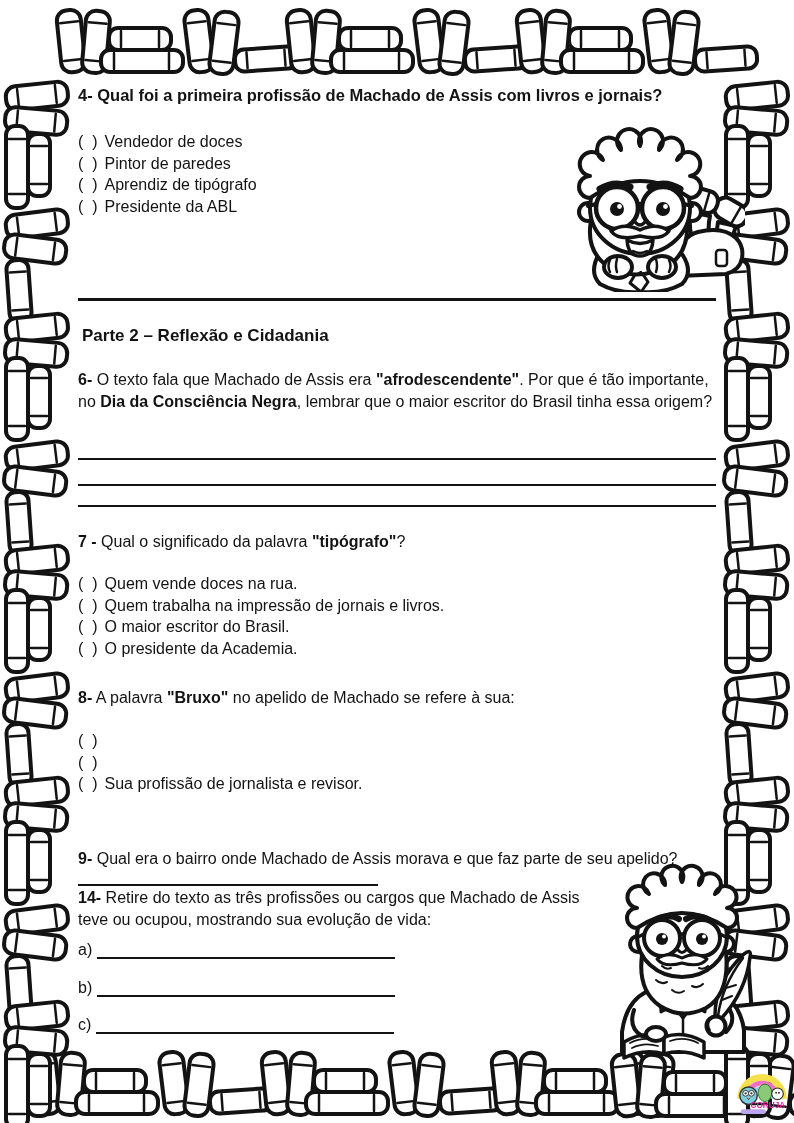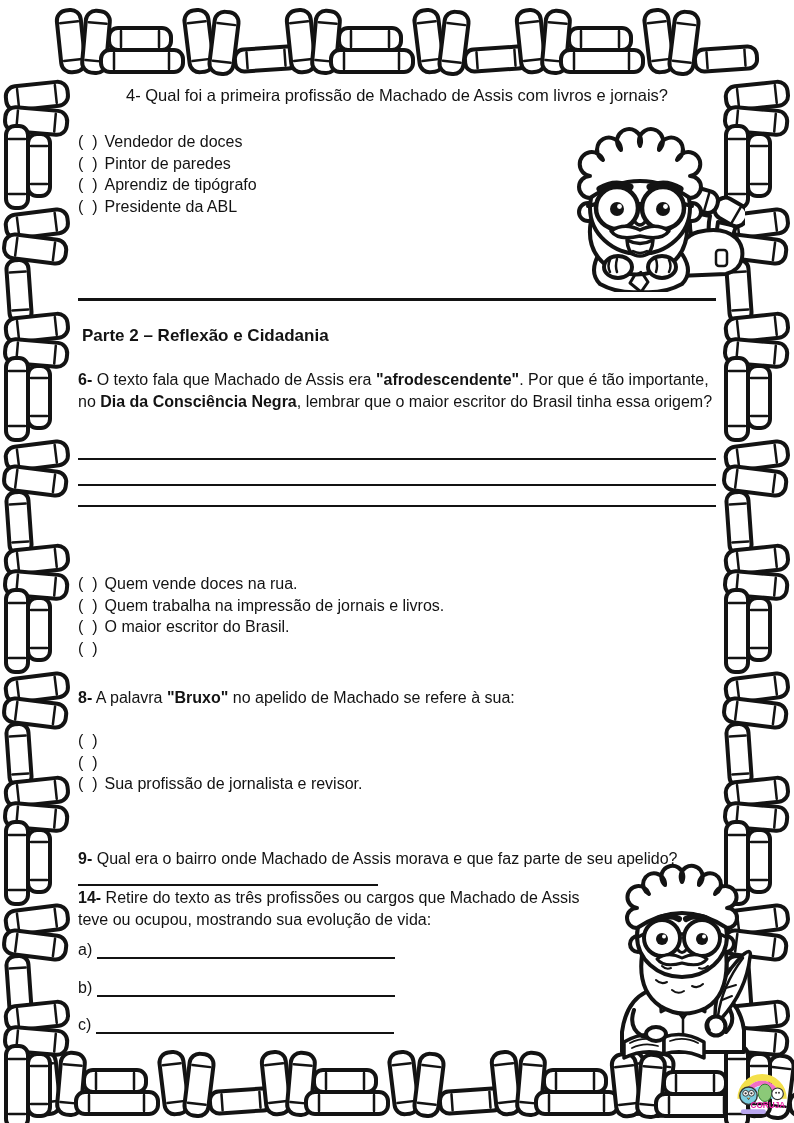--- a/index.html
+++ b/index.html
@@ -1,21 +1,21 @@
 <!DOCTYPE html>
 <html><head>
 <meta charset="utf-8">
 <style>
   html,body{margin:0;padding:0;background:#e8e8e8;}
   .page{position:relative;width:794px;height:1123px;background:#ffffff;overflow:hidden;
         font-family:"Liberation Sans",sans-serif;color:#131313;margin:0 auto;}
   .abs{position:absolute;}
   .b{font-weight:bold;}
   p{margin:0;}
-  .qtitle{font-size:16.5px;font-weight:normal;line-height:23px;margin-left:48px;}
+  .qtitle{font-size:16.5px;font-weight:bold;line-height:23px;}
   .qpara{font-size:16px;line-height:22px;}
   .opt{display:flex;line-height:21.6px;font-size:16px;}
   .opt-marker{white-space:pre;margin-right:7px;}
   .rule{border-bottom:2.6px solid #131313;}
   .rule-thick{border-bottom:3px solid #131313;}
   .inline-line{display:inline-block;width:300px;height:13px;border-bottom:2.6px solid #131313;}
   .abc-row{position:absolute;display:flex;align-items:flex-end;font-size:16px;}
   .abc-line{display:inline-block;width:298px;height:16px;margin-left:5px;border-bottom:2.6px solid #131313;}
   .section-h{font-size:17px;font-weight:bold;}
   svg .ink{fill:#ffffff;stroke:#131313;stroke-width:4;stroke-linecap:round;stroke-linejoin:round;}
@@ -156,35 +156,39 @@
 
   <p class="abs section-h" style="left:82px;top:326px;">Parte 2 – Reflexão e Cidadania</p>
 
   <p class="abs qpara" style="left:78px;top:369px;width:640px;">
     <span class="b">6-</span><span> O texto fala que Machado de Assis era </span><span class="b">"afrodescendente"</span><span>. Por que é tão importante, no </span><span class="b">Dia da Consciência Negra</span><span>, lembrar que o maior escritor do Brasil tinha essa origem?</span>
   </p>
   <div class="abs rule" style="left:78px;top:442px;width:638px;height:16px;"></div>
   <div class="abs rule" style="left:78px;top:468px;width:638px;height:16px;"></div>
   <div class="abs rule" style="left:78px;top:489px;width:638px;height:16px;"></div>
 
+  <p class="abs qpara" style="left:78px;top:531px;width:640px;">
+    <span class="b">7 -</span><span> Qual o significado da palavra </span><span class="b">"tipógrafo"</span><span>?</span>
+  </p>
   <div class="abs" style="left:78px;top:573px;width:560px;">
     <div class="opt">
       <span class="opt-marker">(  )</span>
       <span>Quem vende doces na rua.</span>
     </div>
     <div class="opt">
       <span class="opt-marker">(  )</span>
       <span>Quem trabalha na impressão de jornais e livros.</span>
     </div>
     <div class="opt">
       <span class="opt-marker">(  )</span>
       <span>O maior escritor do Brasil.</span>
     </div>
     <div class="opt">
       <span class="opt-marker">(  )</span>
+      <span>O presidente da Academia.</span>
     </div>
   </div>
 
   <p class="abs qpara" style="left:78px;top:687px;width:640px;">
     <span class="b">8-</span><span> A palavra </span><span class="b">"Bruxo"</span><span> no apelido de Machado se refere à sua:</span>
   </p>
   <div class="abs" style="left:78px;top:730px;width:600px;">
     <div class="opt">
       <span class="opt-marker">(  )</span>
     </div>

